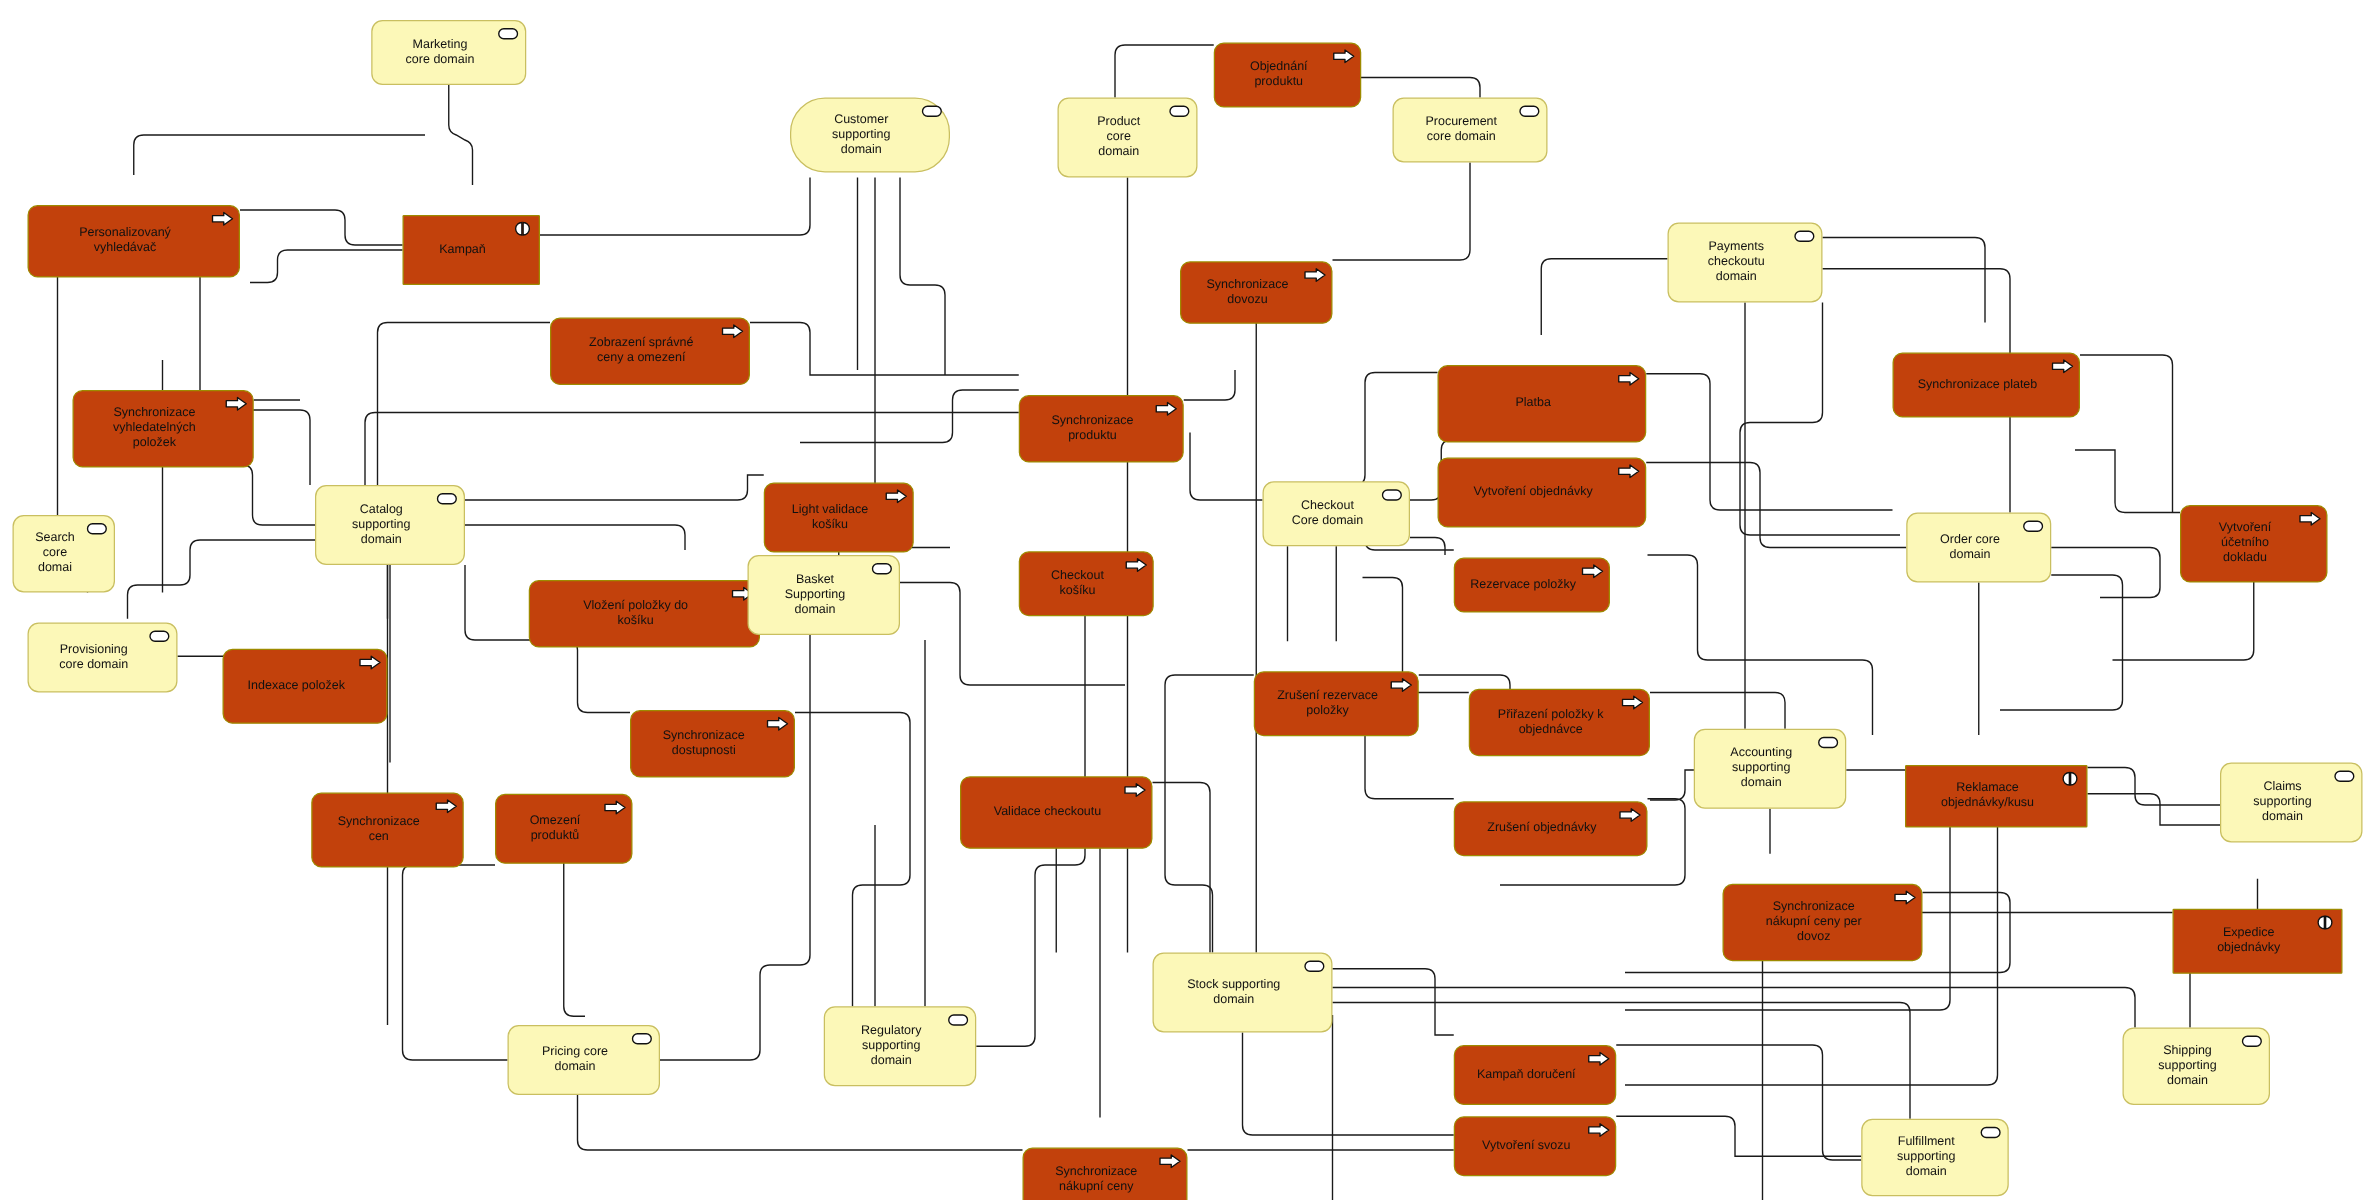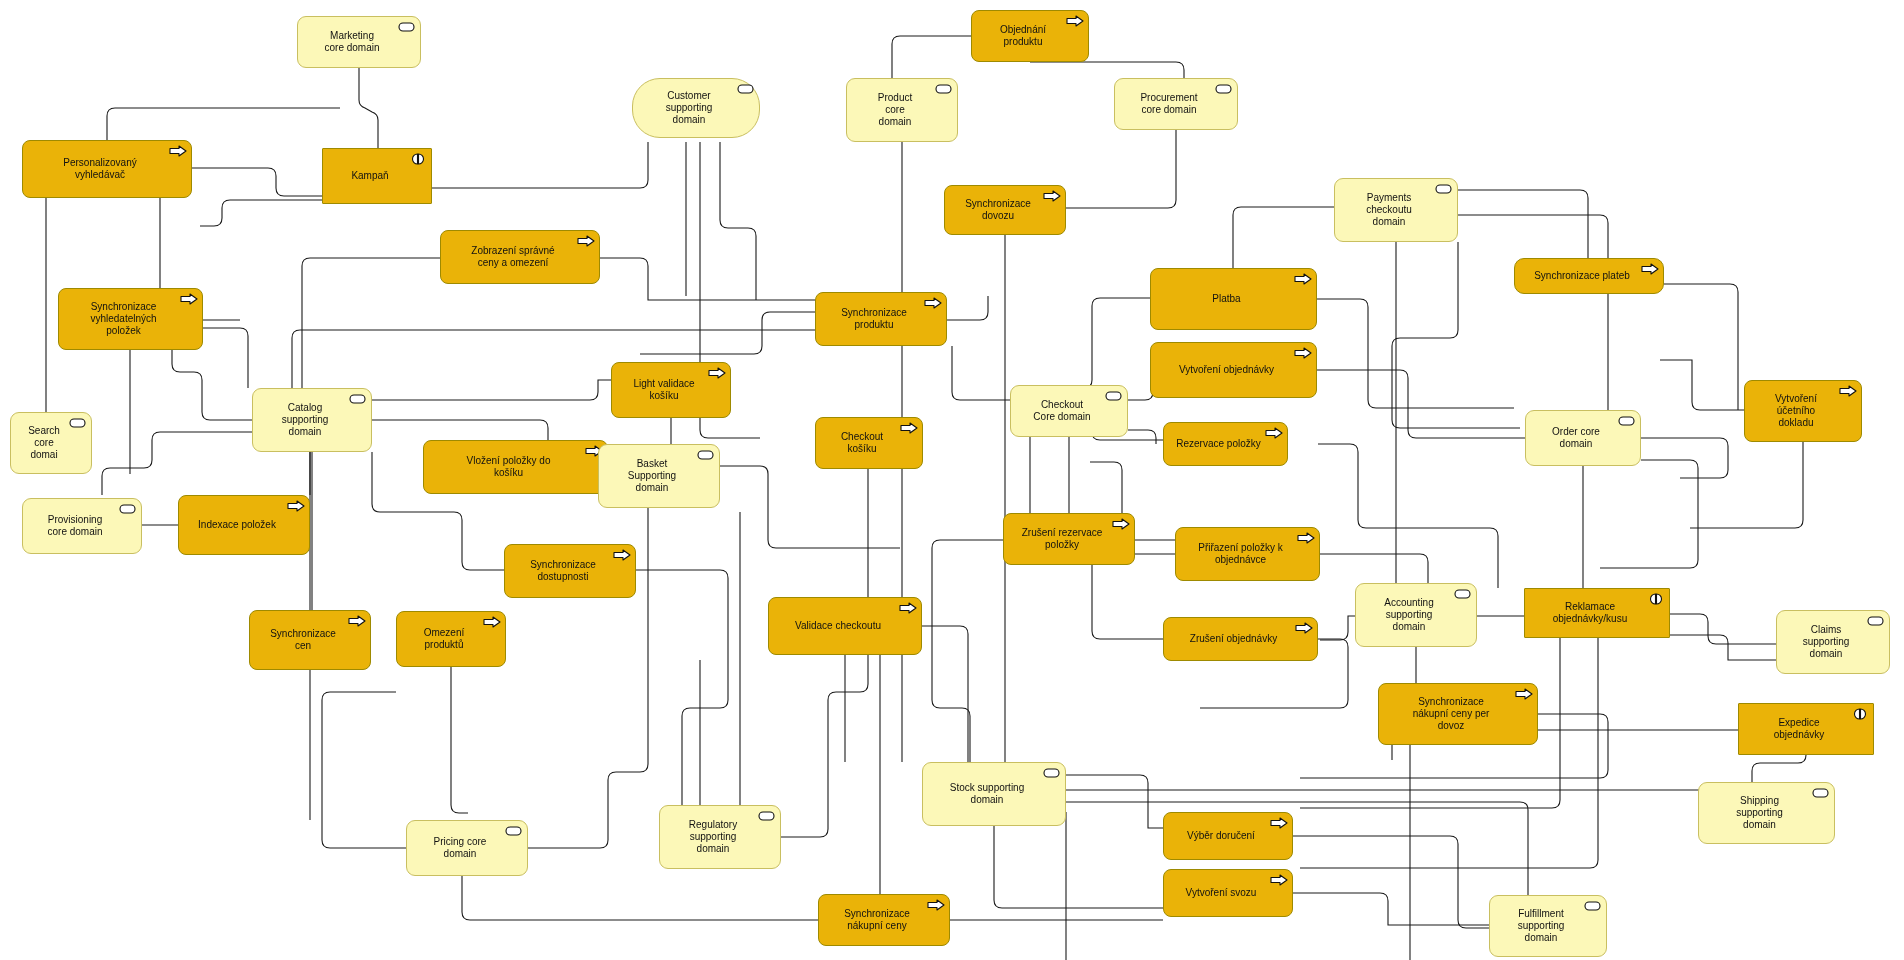--- a/index.html
+++ b/index.html
@@ -5,21 +5,21 @@
   html,body{margin:0;padding:0;background:#ffffff;}
   body{font-family:"Liberation Sans",sans-serif;}
   #canvas{position:relative;width:1904px;height:960px;background:#ffffff;overflow:hidden;}
   svg#wires{position:absolute;left:0;top:0;width:1904px;height:960px;pointer-events:none;}
   svg#wires path,svg#wires line{fill:none;stroke:#1a1a1a;stroke-width:1.1;}
   .node{position:absolute;box-sizing:border-box;border:1px solid #8a7a00;
         display:flex;align-items:center;justify-content:center;text-align:center;
         font-size:10px;line-height:1.18;color:#111111;padding:3px 20px 3px 6px;}
   .node .lbl{display:block;width:100%;white-space:pre-line;}
   .domain{background:#fcf8b8;border-color:#c9bf60;border-radius:9px;}
-  .capability{background:#eab308;border-color:#9e8a00;border-radius:8px;}
+  .capability{background:#c2410c;border-color:#9e8a00;border-radius:8px;margin-top:24px;}
   .sq{border-radius:1px;}
   .glyph{position:absolute;top:4px;right:5px;width:17px;height:13px;
          display:block;pointer-events:none;}
   .glyph svg{display:block;}
 </style>
 </head>
 <body>
 
 <div id="canvas">
 
@@ -207,21 +207,21 @@
       </div>
       <div class="node capability" style="left: 440px; top: 230px; width: 160px; height: 54px;">
         <span class="glyph">
           <svg width="18" height="12" viewBox="0 0 18 12">
             <path d="M1 3.5 H10 V1 L17 6 L10 11 V8.5 H1 Z" fill="#fff" stroke="#111" stroke-width="1.1" stroke-linejoin="round"></path>
           </svg>
         </span>
         <span class="lbl">Zobrazení správné
 ceny a omezení</span>
       </div>
-      <div class="node capability" style="left: 1514px; top: 258px; width: 150px; height: 36px; border-radius: 10px;">
+      <div class="node capability" style="left: 1514px; top: 258px; width: 150px; height: 52px;">
         <span class="glyph">
           <svg width="18" height="12" viewBox="0 0 18 12">
             <path d="M1 3.5 H10 V1 L17 6 L10 11 V8.5 H1 Z" fill="#fff" stroke="#111" stroke-width="1.1" stroke-linejoin="round"></path>
           </svg>
         </span>
         <span class="lbl">Synchronizace plateb</span>
       </div>
       <div class="node capability" style="left: 1150px; top: 268px; width: 167px; height: 62px;">
         <span class="glyph">
           <svg width="18" height="12" viewBox="0 0 18 12">
@@ -505,23 +505,23 @@
         </span>
         <span class="lbl">Pricing core
 domain</span>
       </div>
       <div class="node capability" style="left: 1163px; top: 812px; width: 130px; height: 48px;">
         <span class="glyph">
           <svg width="18" height="12" viewBox="0 0 18 12">
             <path d="M1 3.5 H10 V1 L17 6 L10 11 V8.5 H1 Z" fill="#fff" stroke="#111" stroke-width="1.1" stroke-linejoin="round"></path>
           </svg>
         </span>
-        <span class="lbl">Výběr doručení</span>
-      </div>
-      <div class="node domain" style="left: 1698px; top: 782px; width: 137px; height: 62px;">
+        <span class="lbl">Kampaň doručení</span>
+      </div>
+      <div class="node domain" style="left: 1698px; top: 822px; width: 118px; height: 62px;">
         <span class="glyph">
           <svg width="17" height="12" viewBox="0 0 17 12">
             <rect x="1" y="2" width="15" height="8" rx="4" ry="4" fill="#fff" stroke="#111" stroke-width="1.1"></rect>
           </svg>
         </span>
         <span class="lbl">Shipping
 supporting
 domain</span>
       </div>
       <div class="node capability" style="left: 1163px; top: 869px; width: 130px; height: 48px;">

